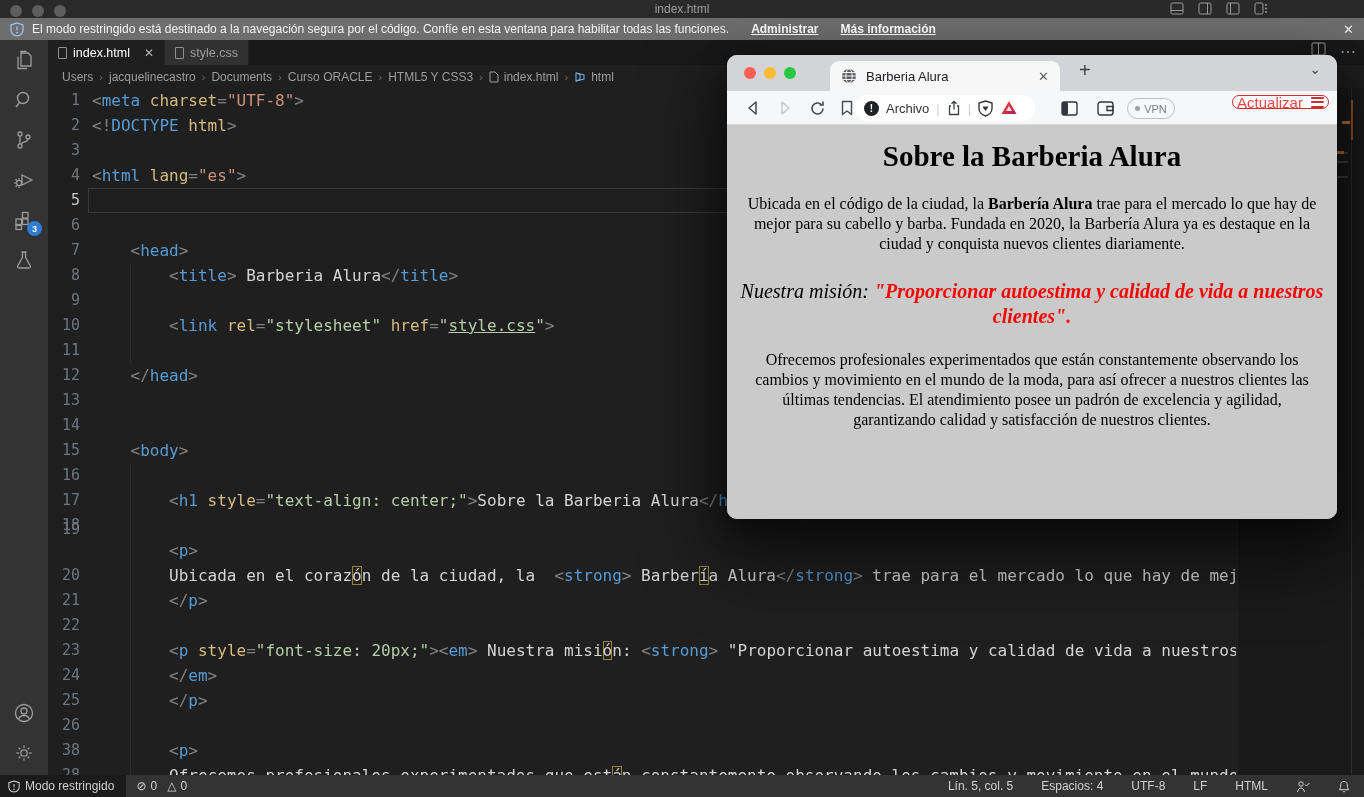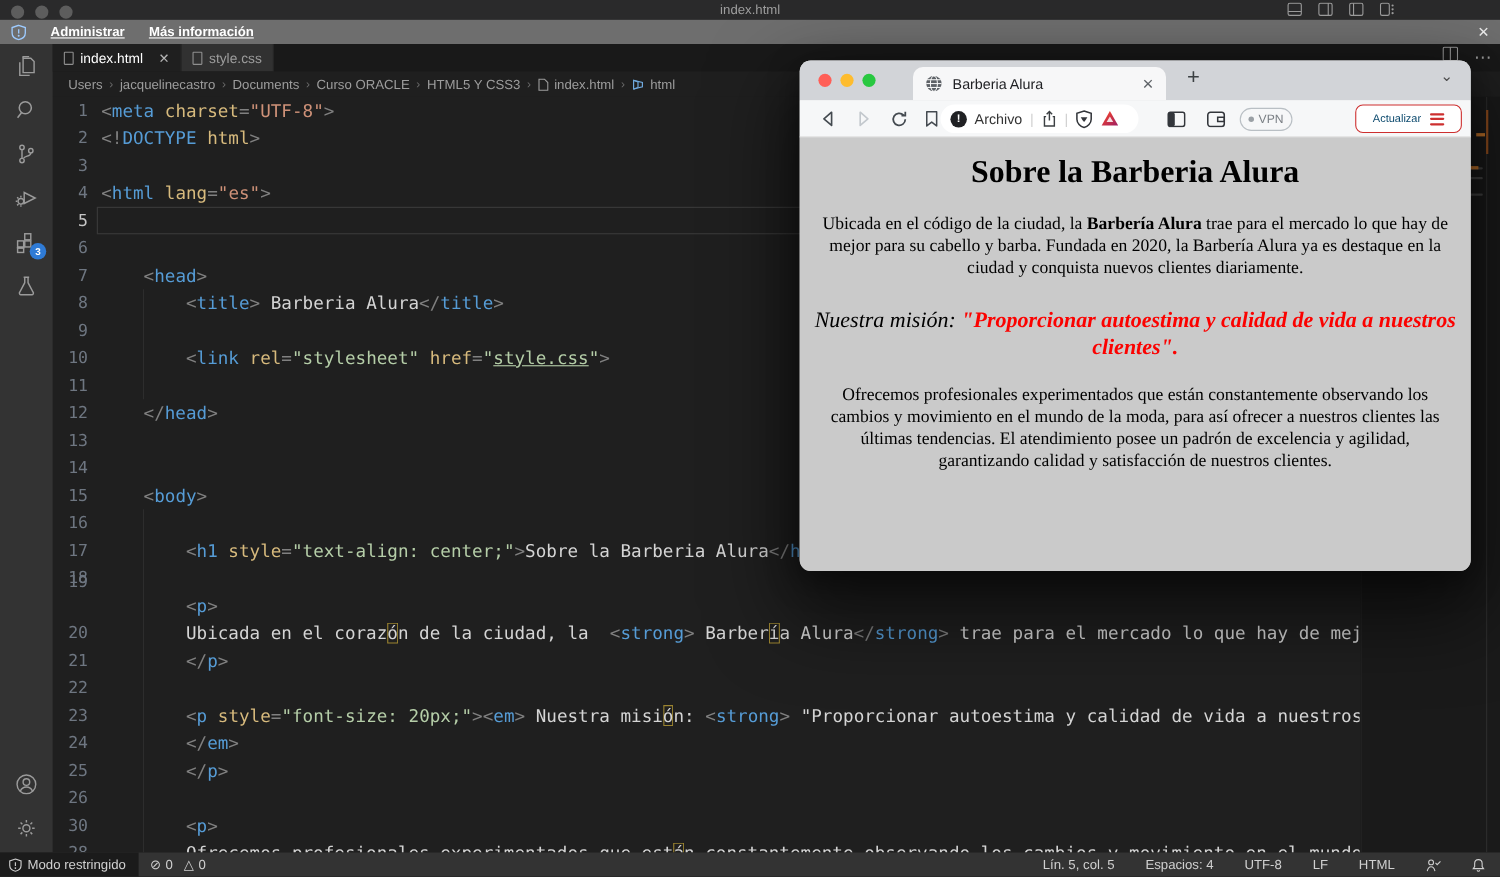--- a/index.html
+++ b/index.html
@@ -85,22 +85,22 @@
   .nav { position:absolute; top:5px; width:24px; height:24px; display:flex; align-items:center; justify-content:center; cursor:pointer; }
   .pill { position:absolute; left:128px; top:4px; width:180px; height:26px; background:#ffffff; border-radius:13px;
     display:flex; align-items:center; padding:0 9px; gap:7px; }
   .pill .dot { width:15px; height:15px; border-radius:50%; background:#202124; color:#fff; font-size:10px; font-weight:700;
     display:flex; align-items:center; justify-content:center; }
   .pill .lbl { font-size:13px; color:#333; }
   .pill .dv { color:#d0d0d0; font-size:13px; }
   .vpn { position:absolute; left:400px; top:7px; width:48px; height:21px; border:1.5px solid #b9bfc4; border-radius:11px;
     color:#7a7f84; font-size:11px; display:flex; align-items:center; justify-content:center; gap:4px; cursor:pointer;text-align:center; }
   .vpn i { width:5px; height:5px; border-radius:50%; background:#9aa0a5; }
-  .upd { position:absolute; left:505px; top:4px; width:97px; height:26px; border:1.5px solid #cd2f2f; border-radius:7px;
-    background:#fff; color:#0c4a6e; font-size:10px; display:flex; align-items:center; justify-content:center; gap:8px; cursor:pointer; }
+  .upd { position:absolute; left:505px; top:4px; width:97px; height:14px; border:1.5px solid #cd2f2f; border-radius:7px;
+    background:#fff; color:#ef4444; font-size:15px; display:flex; align-items:center; justify-content:center; gap:8px; cursor:pointer; }
   .upd .bars { display:flex; flex-direction:column; gap:2.5px; }
   .upd .bars i { width:13px; height:2px; background:#cd2f2f; border-radius:1px; display:block; }
   .bcontent { position:absolute; left:0; top:70px; right:0; bottom:0; background:#cacaca; border-radius:0 0 10px 10px;
     overflow:hidden; font-family:"Liberation Serif", serif; color:#000; text-align:center; }
   .bcontent h1 { font-size:29px; margin-top:15px; font-weight:700; }
   .bp { font-size:16px; line-height:1.25; margin:21px 14px 0; }
   .bq { font-size:20px; line-height:1.25; margin:25px 10px 0; }
   .bq .i { font-style:italic; }
   .bq .r { font-style:italic; font-weight:700; color:#fb0200; }
   .bp .b { font-weight:700; }
@@ -149,20 +149,21 @@
   </div>
 
   <div class="banner">
     <span>
         <svg width="14" height="15" viewBox="0 0 14 15">
           <path d="M7 1 L13 3 V8 C13 11 10.5 13.3 7 14 C3.5 13.3 1 11 1 8 V3 Z" fill="none" stroke="#9ecbff" stroke-width="1.2"></path>
           <line x1="7" y1="4.5" x2="7" y2="8.5" stroke="#9ecbff" stroke-width="1.2"></line>
           <circle cx="7" cy="10.6" r=".9" fill="#9ecbff"></circle>
         </svg>
       </span>
+    <span>El modo restringido está destinado a la navegación segura por el código. Confíe en esta ventana para habilitar todas las funciones.</span>
     <a>Administrar</a>
     <a>Más información</a>
     <span class="close">✕</span>
   </div>
 
   <div class="activitybar">
     <div class="act">
         <span>
           <svg width="24" height="24" viewBox="0 0 24 24" fill="none" stroke="#9b9b9b" stroke-width="1.3">
             <path d="M9 5h7l3 3v10h-10z"></path>
@@ -335,21 +336,21 @@
         <div class="num" style="top: 525px;">22</div>
         <div class="cl" style="top: 525px;"></div>
         <div class="num" style="top: 550px;">23</div>
         <div class="cl" style="top: 550px;"><span class="tk-w">        </span><span class="tk-p">&lt;</span><span class="tk-t">p</span><span class="tk-x"> </span><span class="tk-a">style</span><span class="tk-p">=</span><span class="tk-g">"font-size: 20px;"</span><span class="tk-p">&gt;</span><span class="tk-p">&lt;</span><span class="tk-t">em</span><span class="tk-p">&gt;</span><span class="tk-x"> Nuestra misi</span><span class="tk-b">ó</span><span class="tk-x">n: </span><span class="tk-p">&lt;</span><span class="tk-t">strong</span><span class="tk-p">&gt;</span><span class="tk-x"> "Proporcionar autoestima y calidad de vida a nuestros clientes".</span></div>
         <div class="num" style="top: 575px;">24</div>
         <div class="cl" style="top: 575px;"><span class="tk-w">        </span><span class="tk-p">&lt;/</span><span class="tk-t">em</span><span class="tk-p">&gt;</span></div>
         <div class="num" style="top: 600px;">25</div>
         <div class="cl" style="top: 600px;"><span class="tk-w">        </span><span class="tk-p">&lt;/</span><span class="tk-t">p</span><span class="tk-p">&gt;</span></div>
         <div class="num" style="top: 625px;">26</div>
         <div class="cl" style="top: 625px;"></div>
-        <div class="num" style="top: 650px;">30</div>
+        <div class="num" style="top: 650px;">38</div>
         <div class="cl" style="top: 650px;"><span class="tk-w">        </span><span class="tk-p">&lt;</span><span class="tk-t">p</span><span class="tk-p">&gt;</span></div>
         <div class="num" style="top: 675px;">28</div>
         <div class="cl" style="top: 675px;"><span class="tk-w">        </span><span class="tk-x">Ofrecemos profesionales experimentados que est</span><span class="tk-b">á</span><span class="tk-x">n constantemente observando los cambios y movimiento en el mundo de la moda, para as</span></div>
       </div>
     <div class="minimap">
       <div id="mm-rows">
           <div class="mm-row" style="top: 7px; left: 4px; width: 19.8px;"></div>
           <div class="mm-row" style="top: 10px; left: 4px; width: 13.5px;"></div>
           <div class="mm-row" style="top: 16px; left: 4px; width: 14.4px;"></div>
           <div class="mm-row" style="top: 25px; left: 7.6px; width: 5.4px;"></div>

